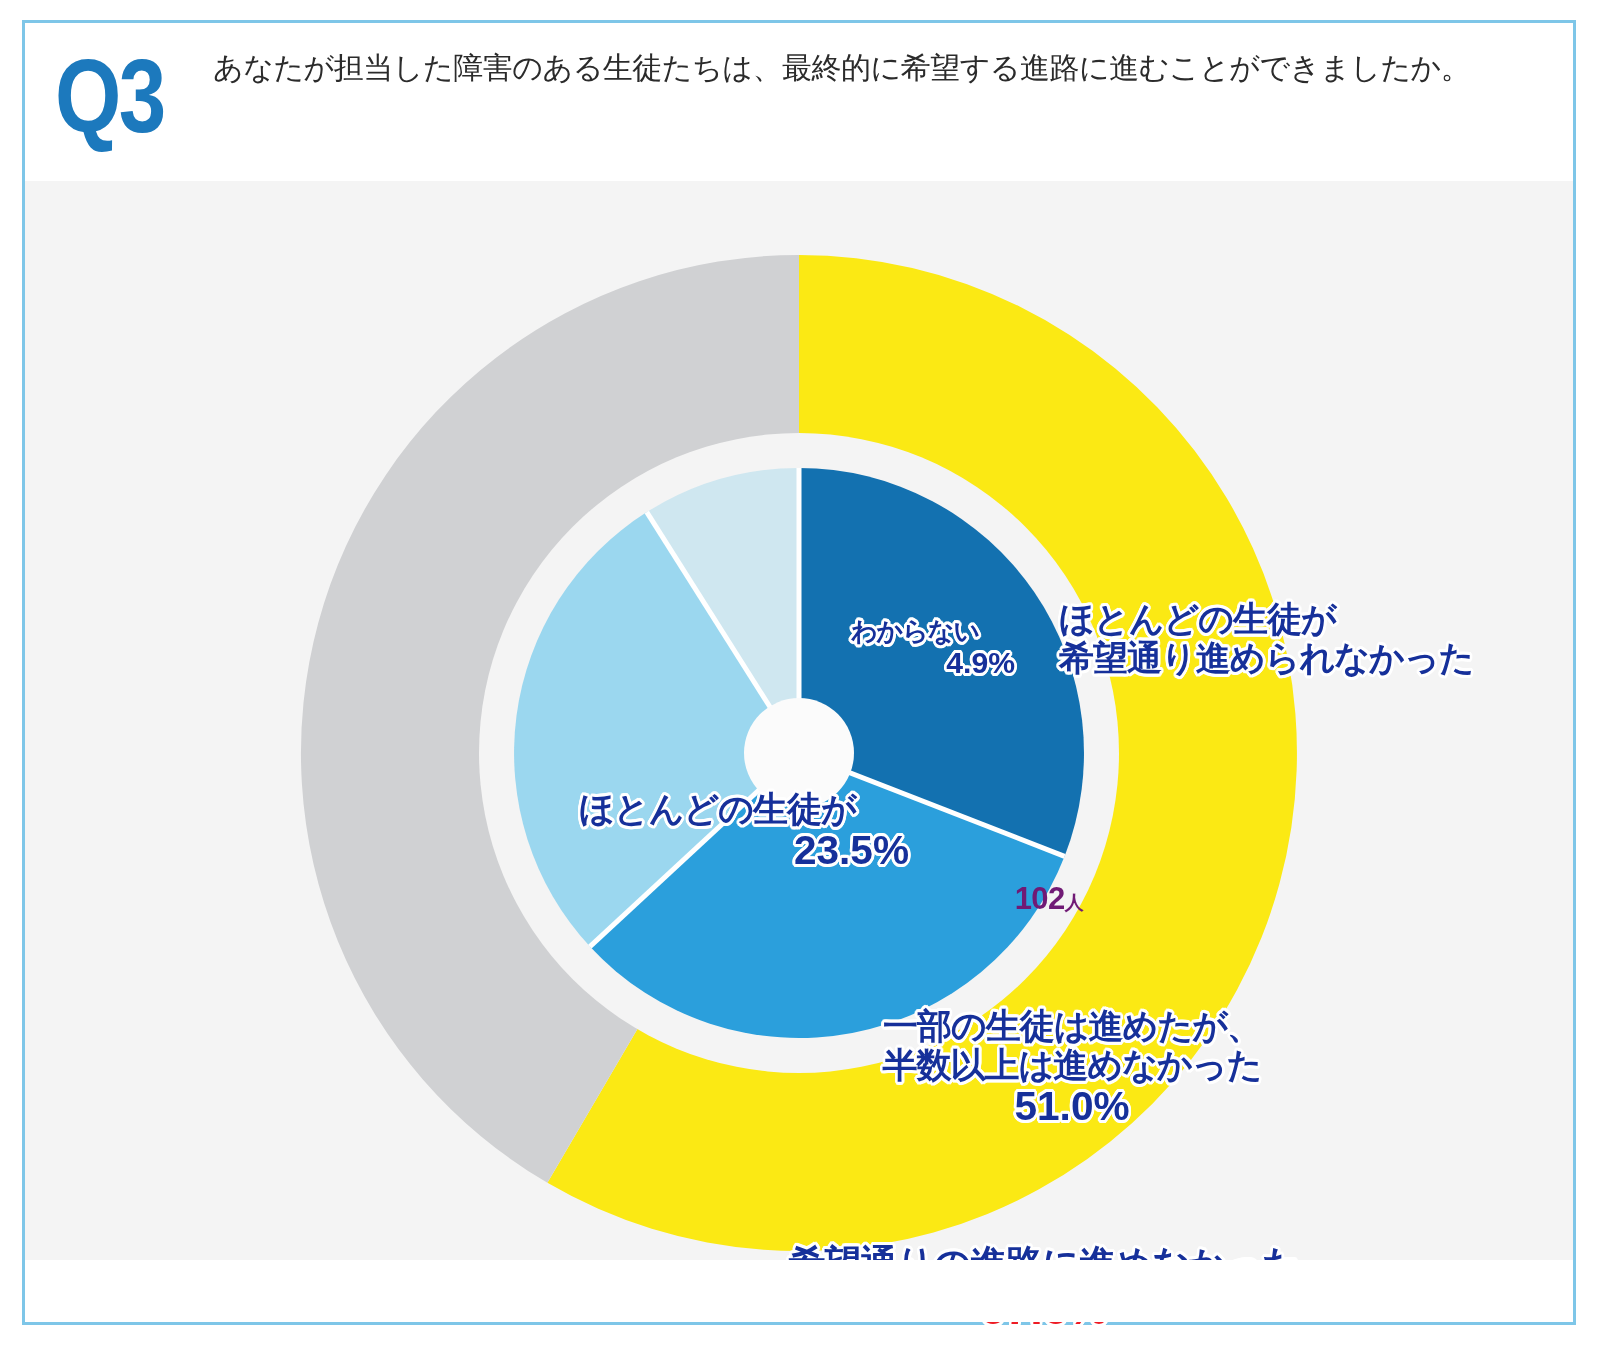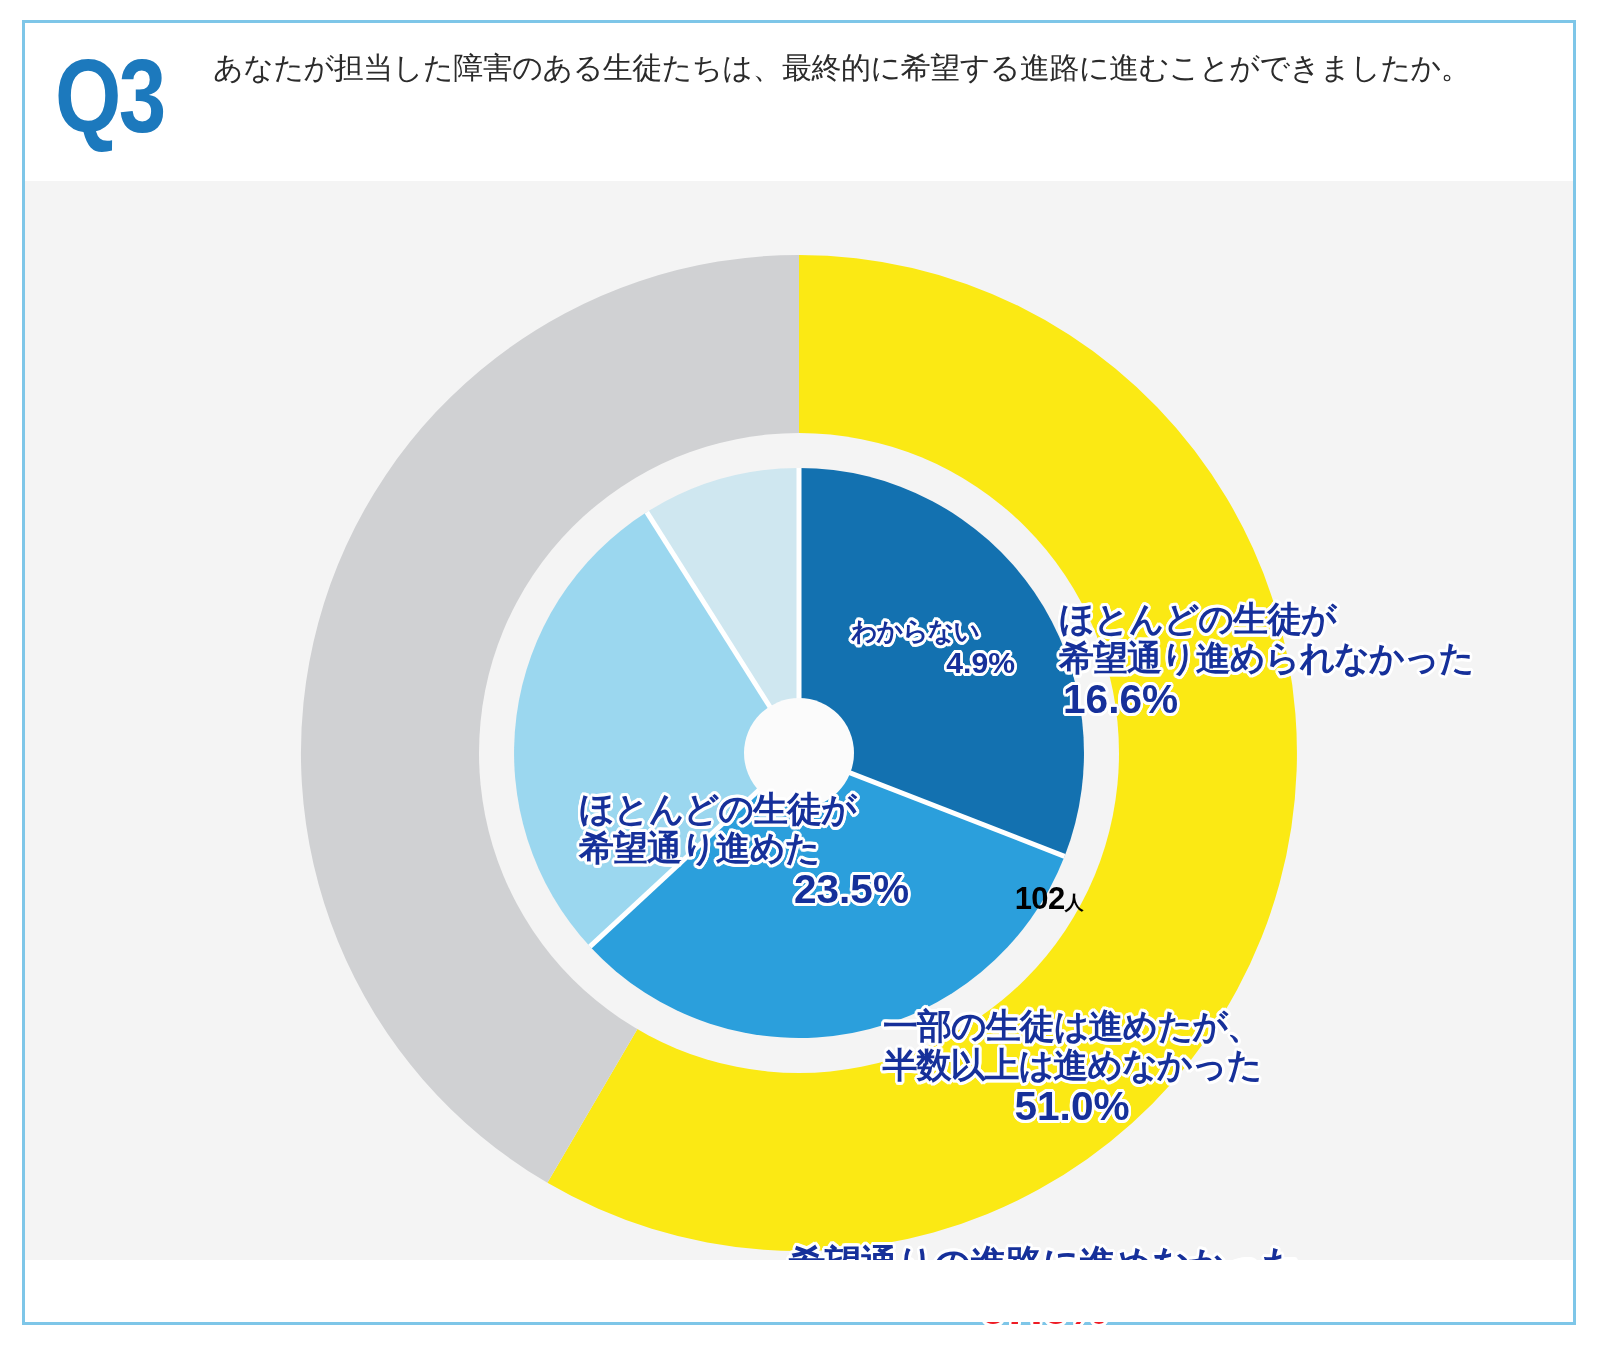--- a/index.html
+++ b/index.html
@@ -104,21 +104,21 @@
   .lbl-unknown .pct { text-align: right; padding-left: 22px; }
 
   .lbl-outer   { left: 485px; top: 1062px; font-size: 37px; text-align: center; width: 620px; }
   .lbl-outer .pct { text-align: center; font-size: 1.22em; }
 
   .center-txt {
     position: absolute;
     left: 733px; top: 700px;
     width: 134px;
     text-align: center;
-    color: #000000;
+    color: #701a75;
     font-size: 31px;
     font-weight: bold;
     letter-spacing: -0.5px;
   }
   .center-txt .unit { font-size: 19px; font-weight: bold; }
 </style>
 </head>
 <body>
 
 <div class="page">
@@ -151,25 +151,25 @@
               <line x1="0" y1="0" x2="265.6" y2="103.3"></line>
               <line x1="0" y1="0" x2="-209.1" y2="193.6"></line>
               <line x1="0" y1="0" x2="-152.2" y2="-240.9"></line>
             </g>
             <circle cx="0" cy="0" r="55" fill="#fbfbfb"></circle>
           </g>
         </svg>
 
         <div class="center-txt"><span>102</span><span class="unit">人</span></div>
 
-        <div class="lbl lbl-didnt"><span>ほとんどの生徒が</span><br><span>希望通り進められなかった</span><span class="pct">16.6%</span></div>
+        <div class="lbl lbl-didnt"><span>ほとんどの生徒が</span><br><span>希望通り進められなかった</span></div>
 
         <div class="lbl lbl-some"><span>一部の生徒は進めたが、</span><br><span>半数以上は進めなかった</span><span class="pct">51.0%</span></div>
 
-        <div class="lbl lbl-most"><span>ほとんどの生徒が</span><br><span>希望通り進めた</span><span class="pct">23.5%</span></div>
+        <div class="lbl lbl-most"><span>ほとんどの生徒が</span><br><span class="pct">23.5%</span></div>
 
         <div class="lbl lbl-unknown"><span>わからない</span><span class="pct">4.9%</span></div>
 
         <div class="lbl lbl-outer red"><span>希望通りの進路に進めなかった</span><span class="pct">67.6%</span></div>
 
       </div>
     </div>
 
     <div class="footer-white"></div>
   </div>

